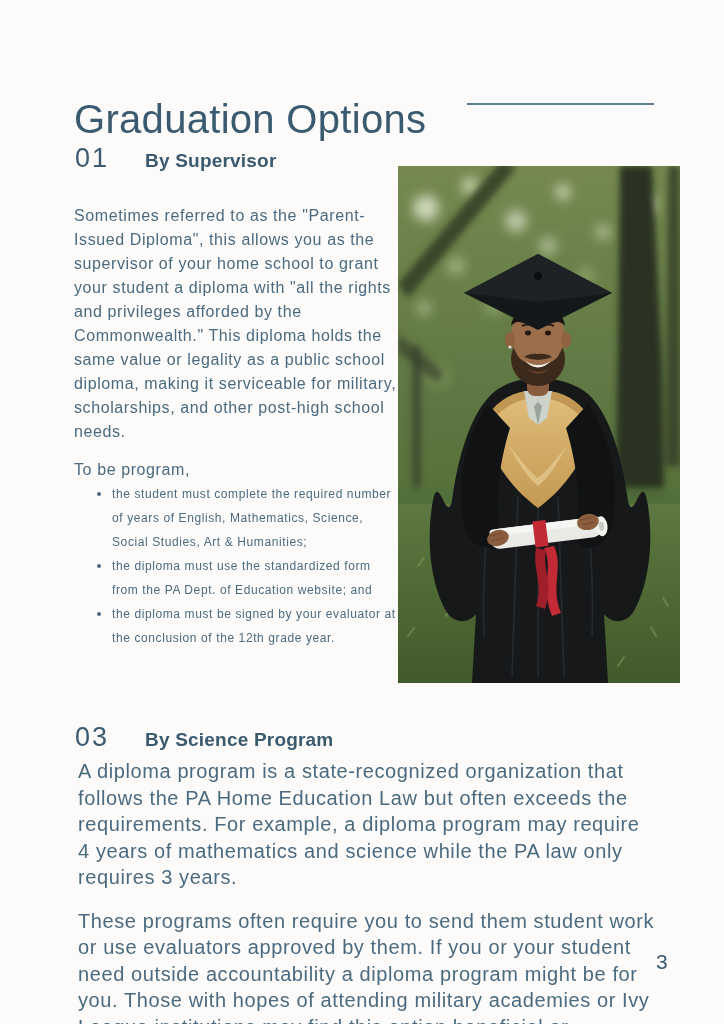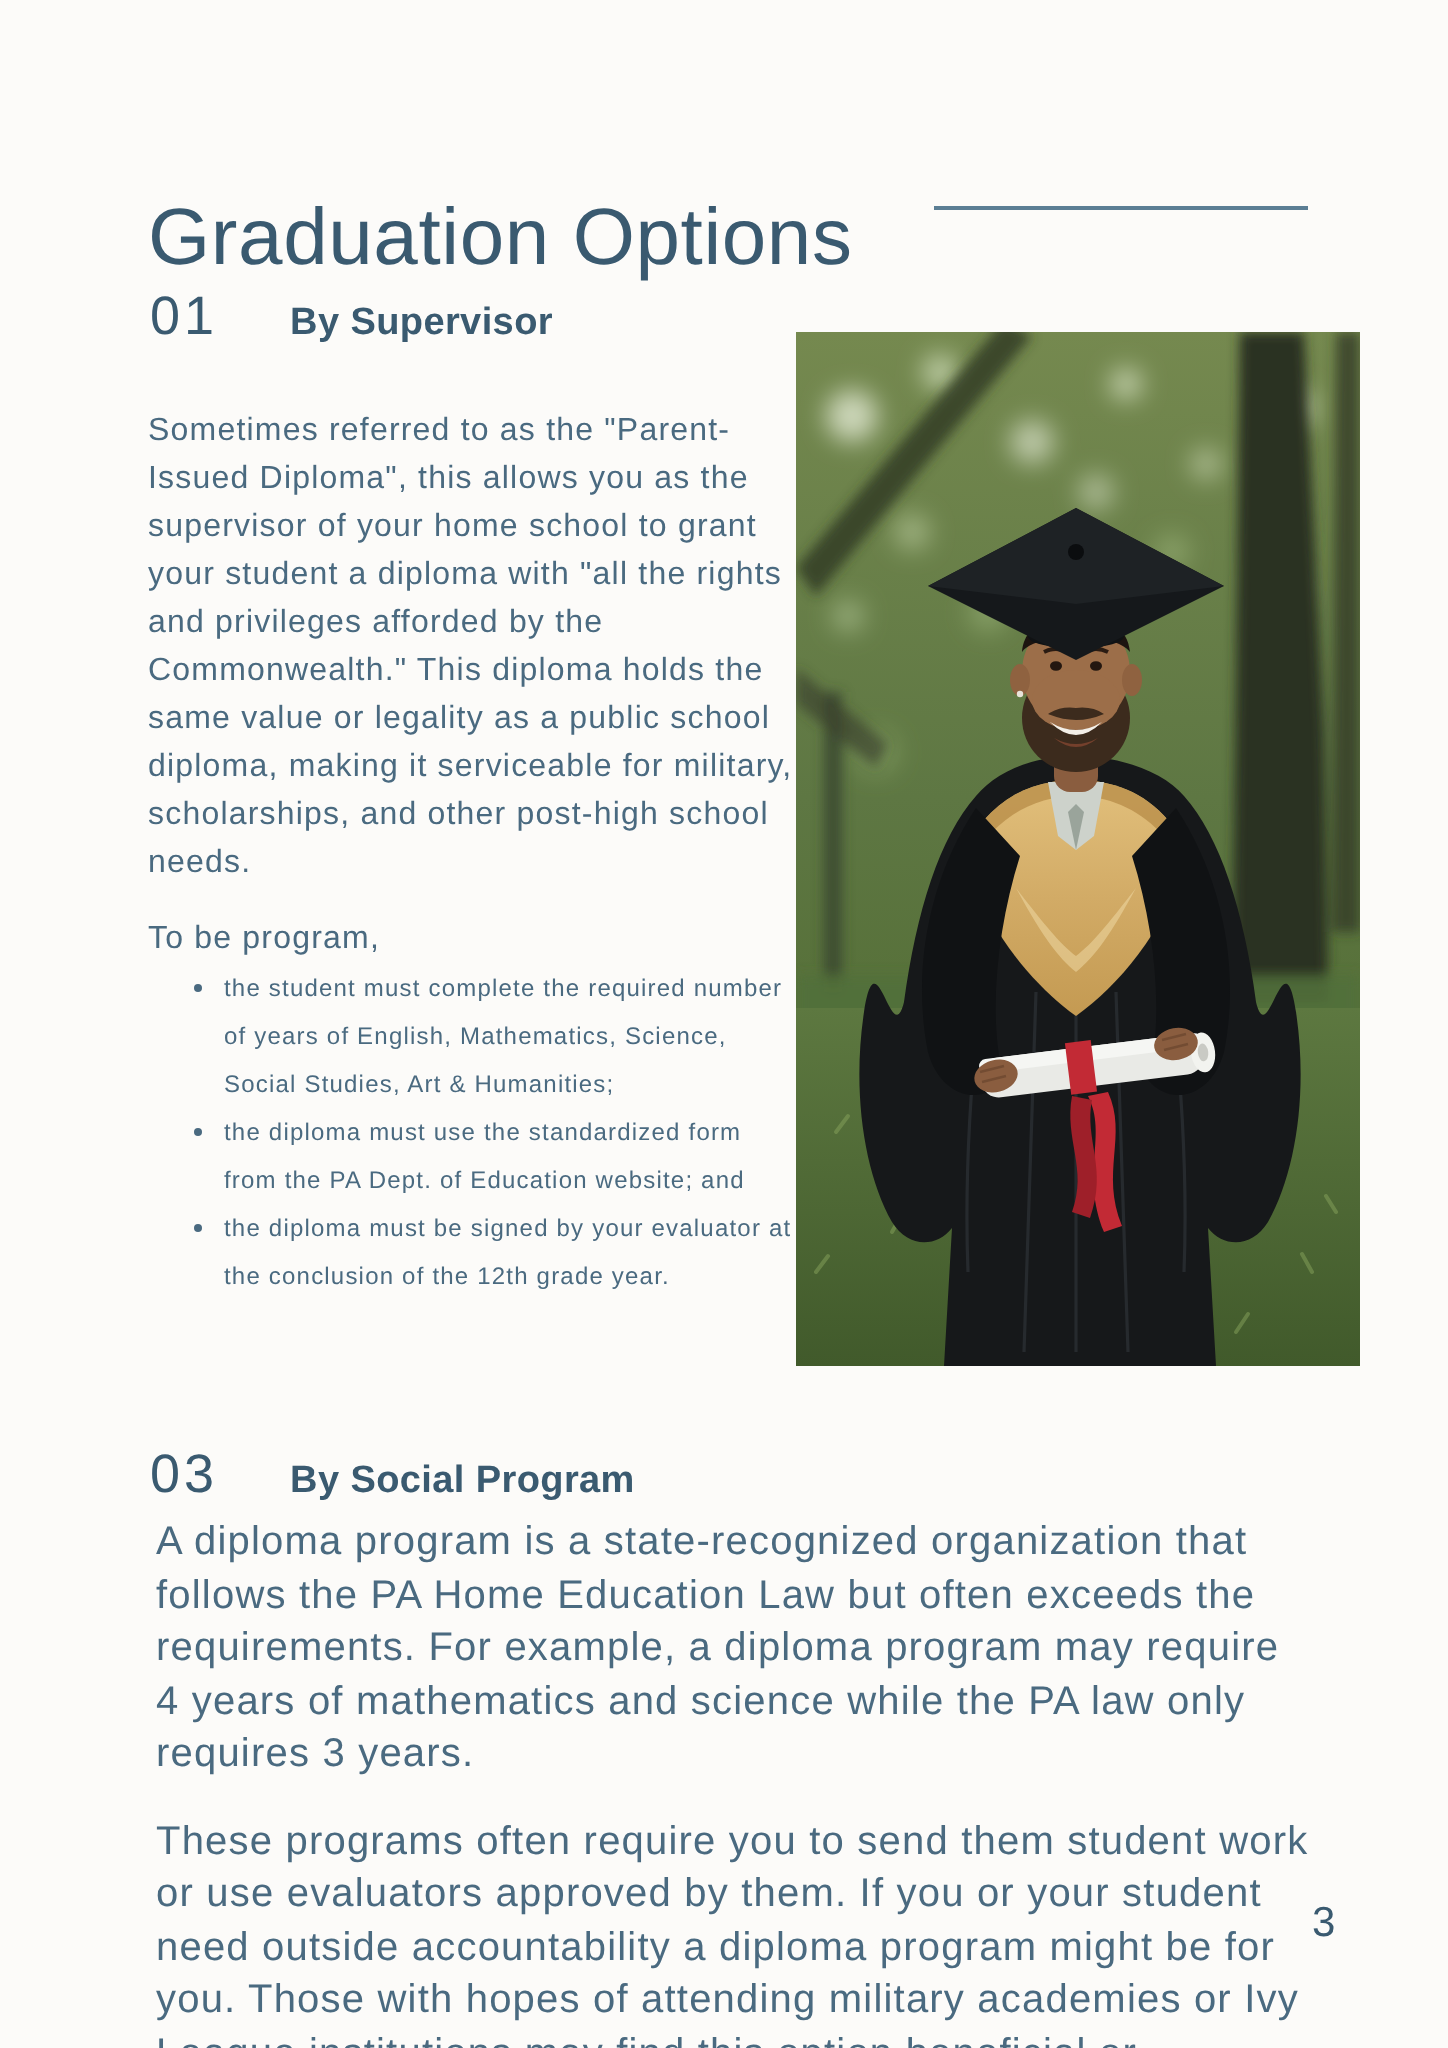--- a/index.html
+++ b/index.html
@@ -260,21 +260,21 @@
         <path d="M92 370 l12 -3"></path>
           <path d="M93 375 l12 -3"></path>
         <path d="M183 354 l12 -3"></path>
           <path d="M184 359 l12 -3"></path>
       </g>
     </g>
   </svg>
 
   <div class="sec-head sec2-head">
     <span class="num">03</span>
-    <span class="label">By Social Program</span>
+    <span class="label">By Science Program</span>
   </div>
 
   <div class="sec2-body">
     <p>A diploma program is a state-recognized organization that follows the PA Home Education Law but often exceeds the requirements. For example, a diploma program may require 4 years of mathematics and science while the PA law only requires 3 years.</p>
     <p>These programs often require you to send them student work or use evaluators approved by them. If you or your student need outside accountability a diploma program might be for you. Those with hopes of attending military academies or Ivy League institutions may find this option beneficial or necessary.</p>
   </div>
 
   <div class="page-number">3</div>
 
 </div>

